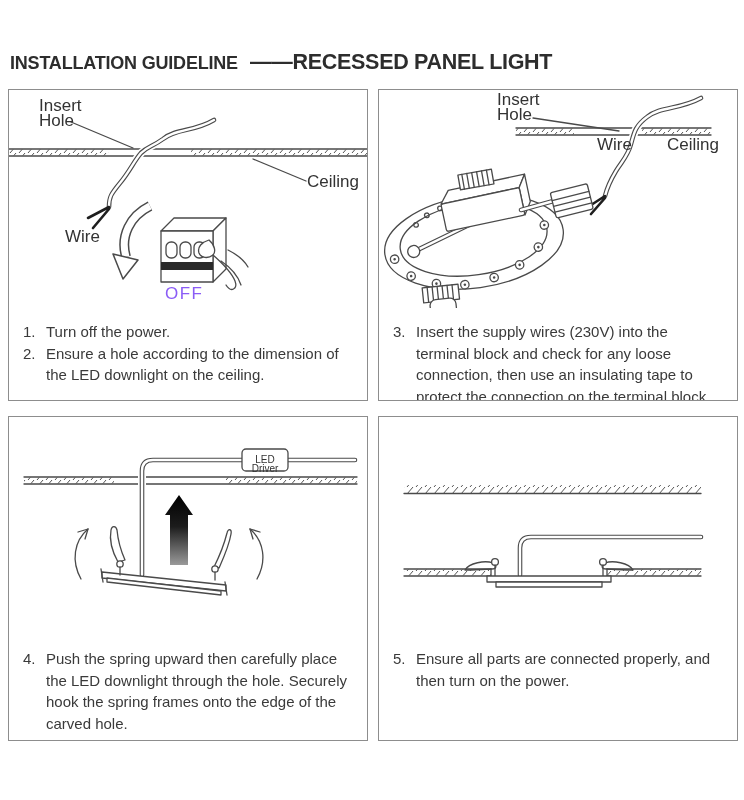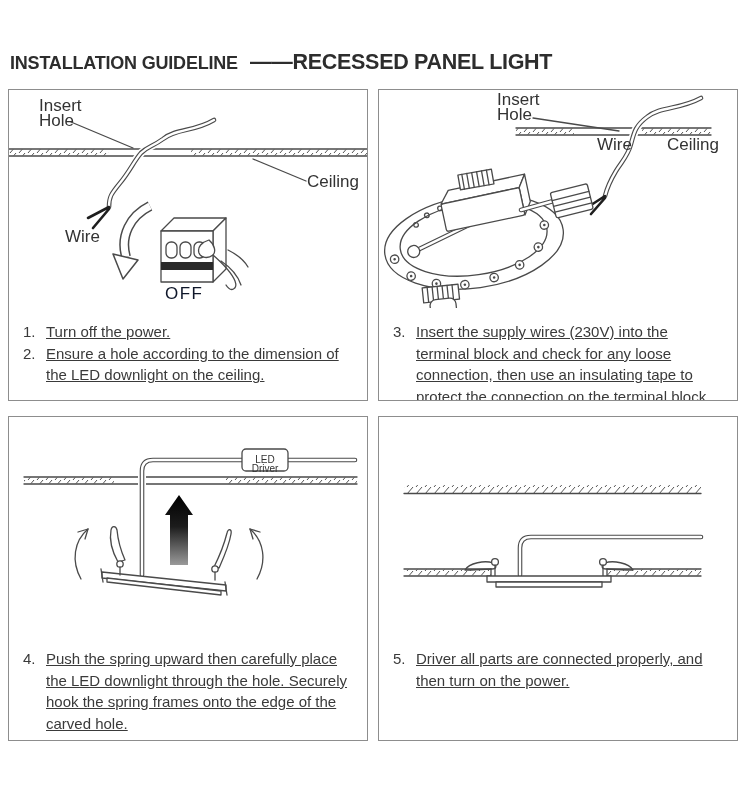--- a/index.html
+++ b/index.html
@@ -13,29 +13,29 @@
   h1 .t2 { font-size:21.5px; letter-spacing:-0.3px; }
 
   .grid { display:grid; grid-template-columns:360px 360px; grid-template-rows:312px 325px; gap:15px 10px; }
   .panel { border:1px solid #8d8d8d; background:#fff; position:relative; overflow:hidden; }
   .diagram { position:relative; }
   .row1 .diagram { height:218px; }
   .row2 .diagram { height:226px; }
   .diagram svg { position:absolute; left:0; top:0; }
 
   .lbl { position:absolute; font-size:17px; color:#333; line-height:15px; white-space:pre-line; }
-  .lbl-off { font-size:17px; letter-spacing:1.5px; color:#0f172a; }
+  .lbl-off { font-size:17px; letter-spacing:1.5px; color:#8b5cf6; }
   .lbl-driver { font-size:10px; width:46px; text-align:center; color:#333; line-height:9px; }
 
   .steps { list-style:none; margin:0; font-size:15px; line-height:21.5px; color:#3a3a3a; }
   .row1 .steps { padding:13px 12px 0 14px; }
   .row2 .steps { padding:5px 12px 0 14px; }
   .steps li { display:flex; }
   .steps .num { width:23px; flex:none; }
-  .steps .txt { flex:1;text-decoration:underline; }
+  .steps .txt { flex:1; }
 
   
   .s  { stroke:#4a4a4a; fill:none; stroke-width:1.3; stroke-linecap:round; stroke-linejoin:round; }
   .sf { stroke:#4a4a4a; fill:#ffffff; stroke-width:1.3; stroke-linejoin:round; }
   .w8 { stroke:#ffffff; stroke-width:8; fill:none; stroke-linecap:butt; }
   .w4 { stroke:#4a4a4a; stroke-width:4.6; fill:none; stroke-linecap:round; }
   .w2 { stroke:#ffffff; stroke-width:2.4; fill:none; stroke-linecap:round; }
   .fray { stroke:#1e1e1e; stroke-width:2.6; fill:none; stroke-linecap:round; }
 </style>
 </head>
@@ -307,19 +307,19 @@
           <line x1="228" y1="152" x2="228" y2="159" class="s"></line>
           <g>
             <rect class="sf" x="108" y="159" width="124" height="6"></rect>
             <rect class="sf" x="117" y="165" width="106" height="5"></rect>
           </g>
         </svg>
       </div>
       <ol class="steps">
         <li>
             <span class="num">5.</span>
-            <span class="txt">Driver all parts are connected properly, and then turn on the power.</span>
+            <span class="txt">Ensure all parts are connected properly, and then turn on the power.</span>
           </li>
       </ol>
     </section>
 
   </div>
 </div>
 
 </body></html>

